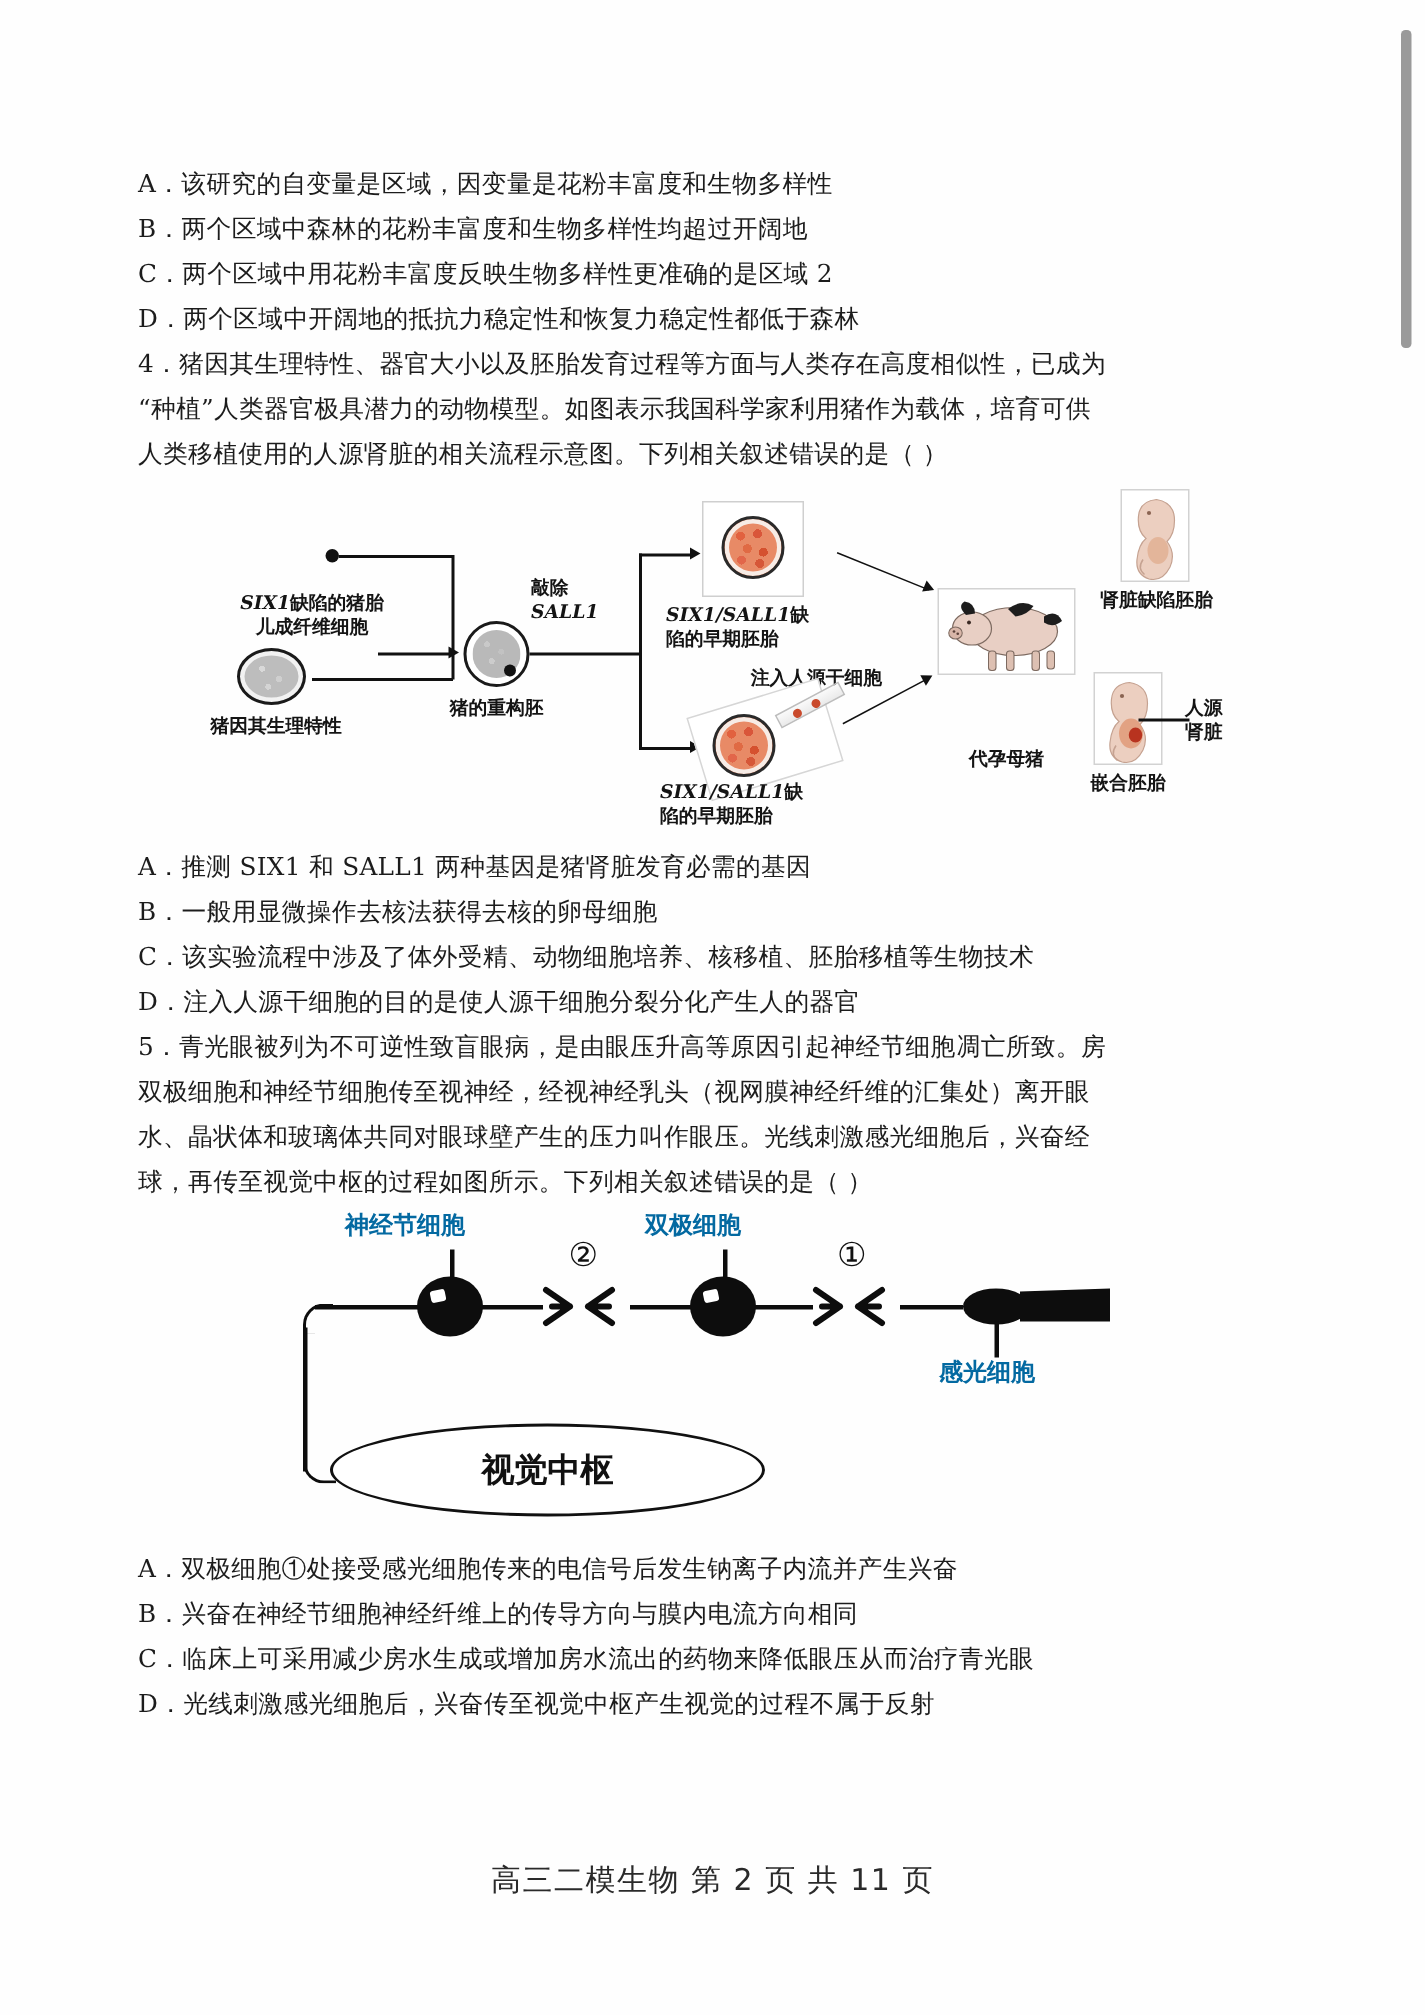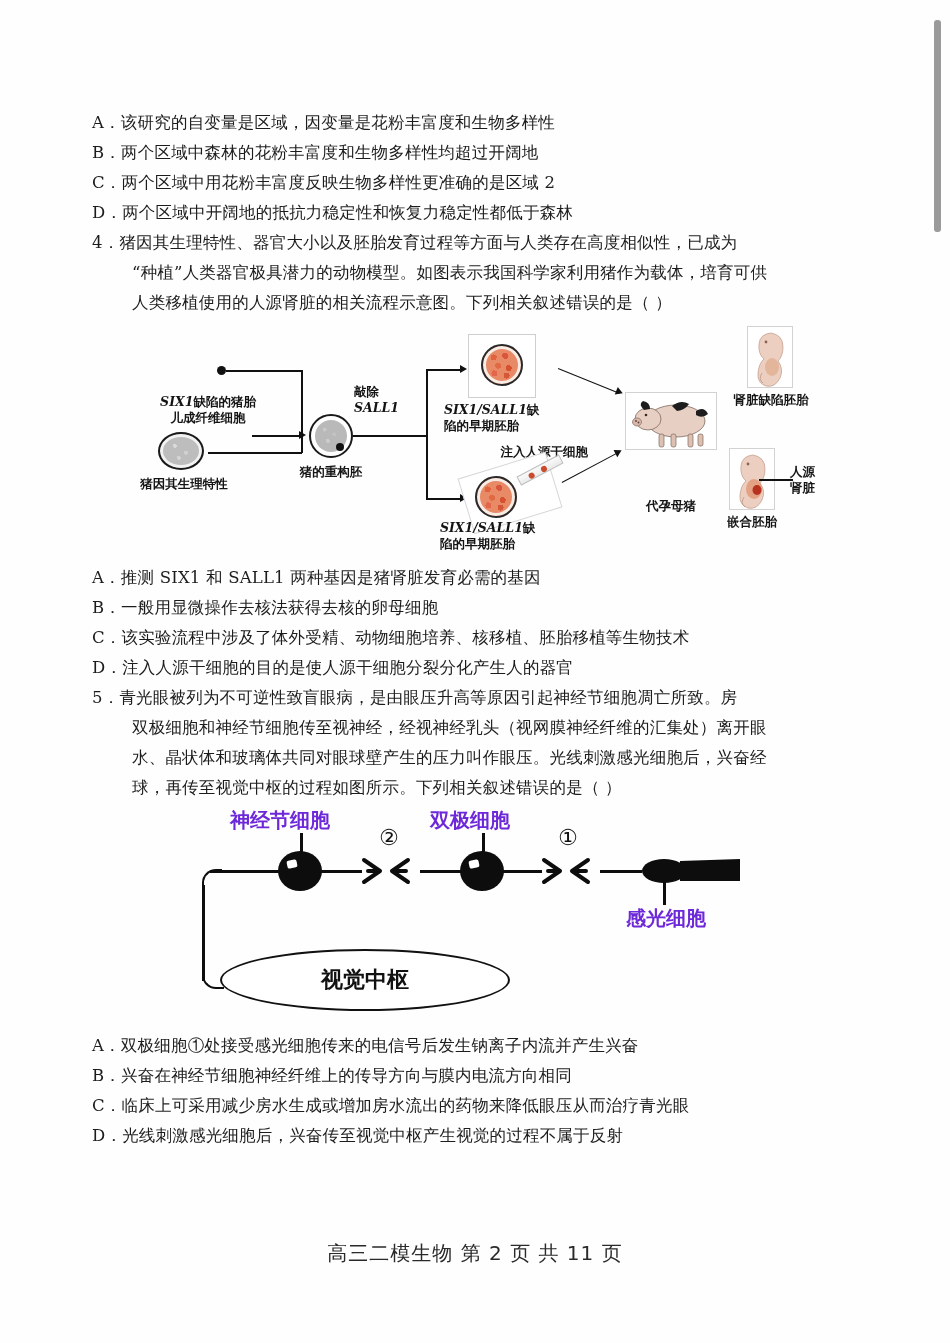--- a/index.html
+++ b/index.html
@@ -45,21 +45,21 @@
     white-space: nowrap;
   }
   .opt .lbl {
     font-family: "DejaVu Serif", "Liberation Serif", serif;
     min-width: 27px;
     flex: 0 0 auto;
   }
   .opt .txt { flex: 1 1 auto; }
 
   .qpara { text-indent: 0; }
-  .qpara.cont { text-indent: 0; margin-left: 40px; }
+  .qpara.cont { text-indent: 0; }
 
   .qblock { margin-top: 0px; }
 
   
   #fig1 {
     position: relative;
     width: 730px; height: 235px;
     margin: 6px 0 4px 0;
   }
   #fig1 .cn {
@@ -204,22 +204,22 @@
   
   #fig2 {
     position: relative;
     width: 730px; height: 218px;
     margin: 4px 0 6px 0;
   }
   #fig2 .lab {
     position: absolute;
     font-family: "DejaVu Sans", "Liberation Sans", sans-serif;
     font-weight: bold;
-    font-size: 20px;
-    color: #6d28d9;
+    font-size: 16px;
+    color: #0369a1;
     white-space: nowrap;
   }
   #fig2 .circnum {
     position: absolute;
     font-family: "DejaVu Sans", "Liberation Sans", sans-serif;
     font-size: 22px;
     color: #111;
   }
   .soma {
     position: absolute;

